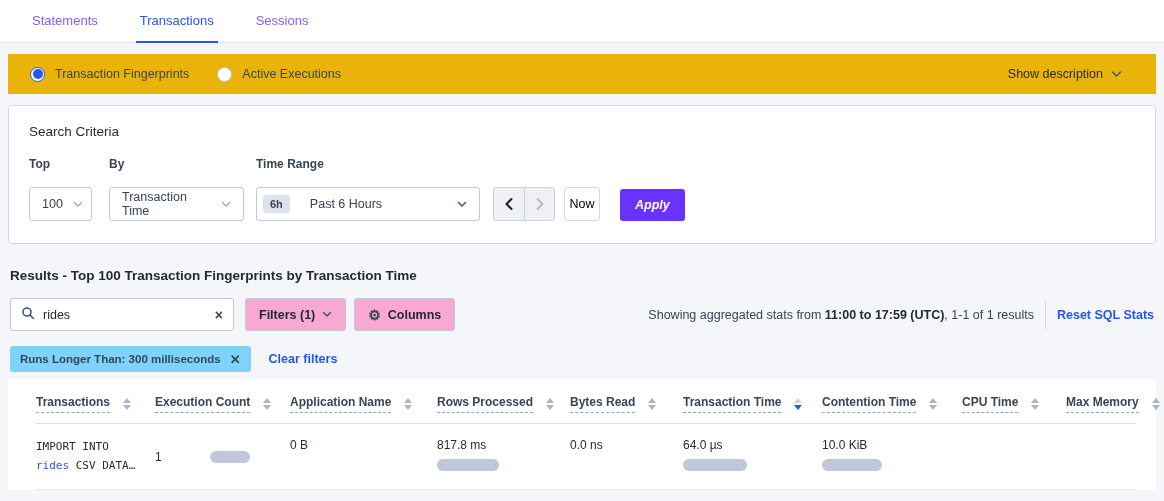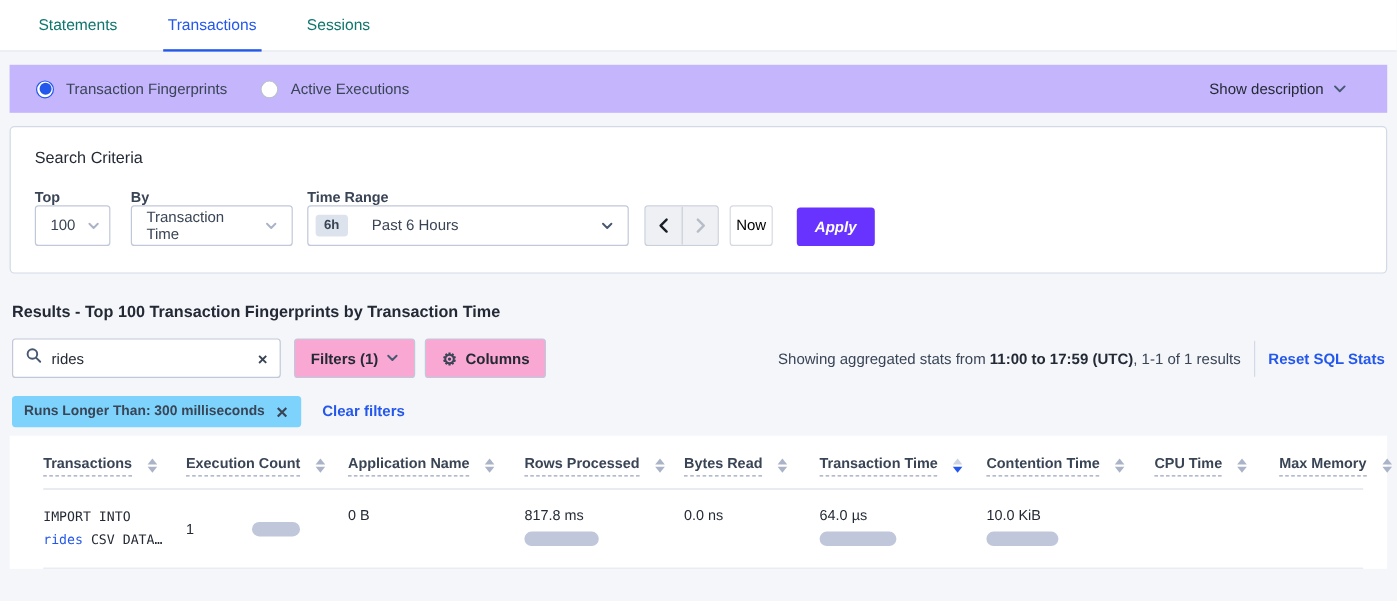--- a/index.html
+++ b/index.html
@@ -16,31 +16,31 @@
     background:#fff;
     height:43px;
     display:flex;
     align-items:stretch;
     gap:34px;
     padding:0 0 0 28px;
     border-bottom:1px solid #e0e4ec;
   }
   .tab {
     display:flex; align-items:center;
-    font-size:13px; color:#0f766e;
+    font-size:13px; color:#8b5cf6;
     padding:0 4px; cursor:pointer;
     border-bottom:2px solid transparent;
     margin-bottom:-1px;
   }
   .tab.active { color:#2457ec; border-bottom-color:#2457ec; font-weight:400; }
   
   .content { padding:0 8px; }
   .radio-strip {
     margin-top:11px;
-    background:#c4b5fd;
+    background:#eab308;
     height:40px;
     display:flex; align-items:center;
     padding:0 22px;
   }
   .radio-group { display:flex; align-items:center; gap:28px; flex:1; }
   .radio-opt { display:flex; align-items:center; gap:10px; font-size:12.5px; color:#394455; cursor:pointer; }
   .radio {
     width:15px; height:15px; border-radius:50%;
     border:1.5px solid #b9c0ce; background:#fff; position:relative; flex:none;
   }
@@ -53,31 +53,31 @@
   
   .card {
     margin-top:11px;
     background:#fff;
     border:1px solid #d3dae6;
     border-radius:4px;
     padding:18px 20px 22px 20px;
   }
   .card-title { font-size:13.5px; font-weight:400; color:#242a35; }
   .criteria-row { display:flex; align-items:flex-end; margin-top:18px; }
-  .field { display:flex; flex-direction:column; gap:0; }
+  .field { display:flex; flex-direction:column; gap:16px; }
   .field-label { font-size:12px; font-weight:700; color:#394455; }
   .select {
     height:34px; border:1px solid #c1c8d9; border-radius:3px;
     display:flex; align-items:center; background:#fff;
     font-size:12.5px; color:#394455; cursor:pointer;
     padding:0 12px; justify-content:space-between; gap:10px;
   }
   .select.top-select   { width:63px;  margin-right:17px; }
   .select.by-select    { width:135px; margin-right:12px; }
-  .select.range-select { width:268px; padding-left:6px; }
+  .select.range-select { width:224px; padding-left:6px; }
   .range-badge {
     background:#dde3ed; color:#394455; font-size:11px; font-weight:700;
     border-radius:3px; padding:3px 7px; margin-right:10px;
   }
   .range-text { flex:1; text-align:left; }
   .chev { flex:none; display:inline-flex; }
   .arrow-group {
     display:flex; margin-left:13px;
     border:1px solid #c9cfdb; border-radius:3px; overflow:hidden;
     height:34px; background:#eef0f3;

